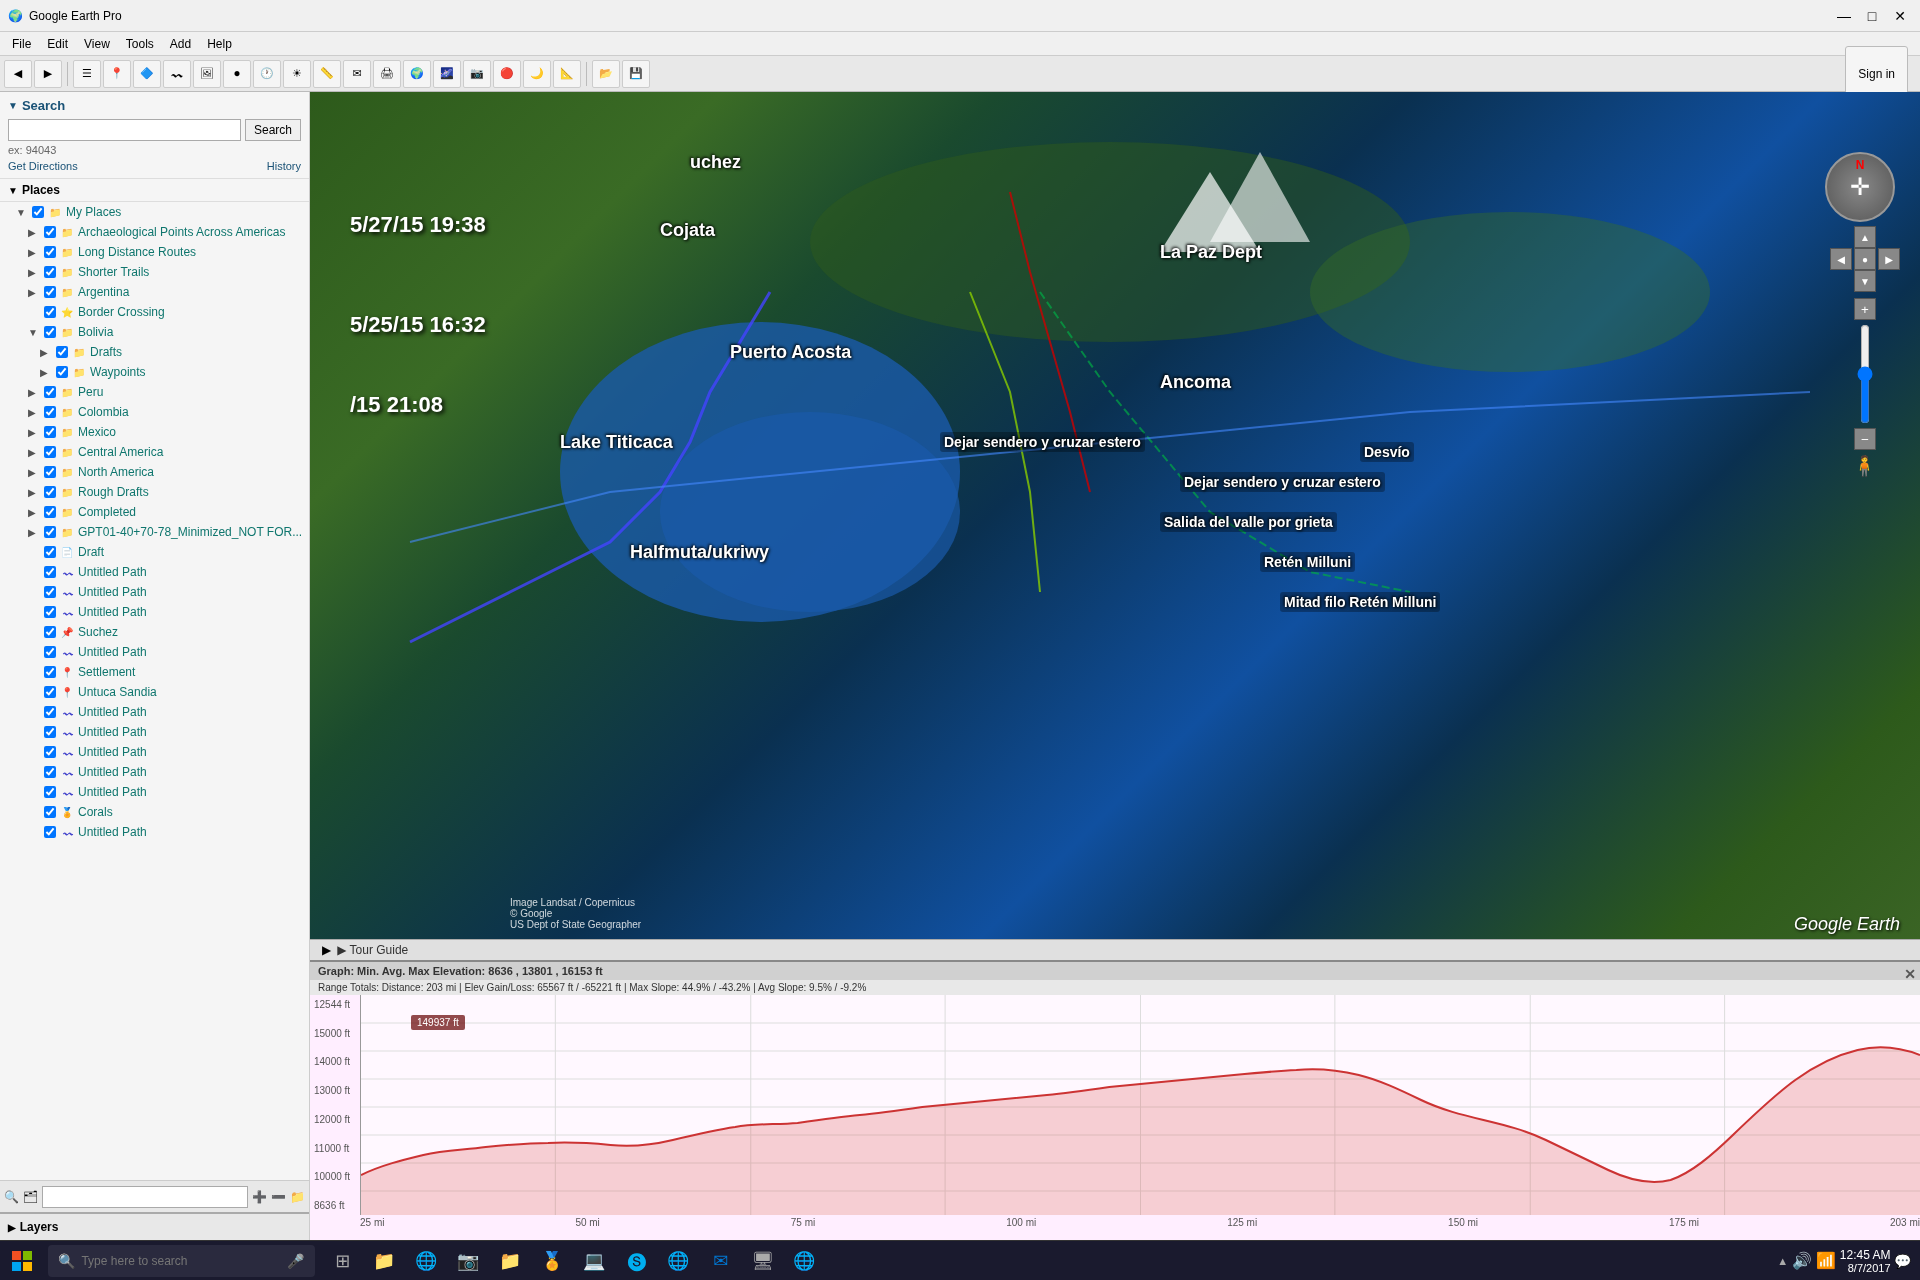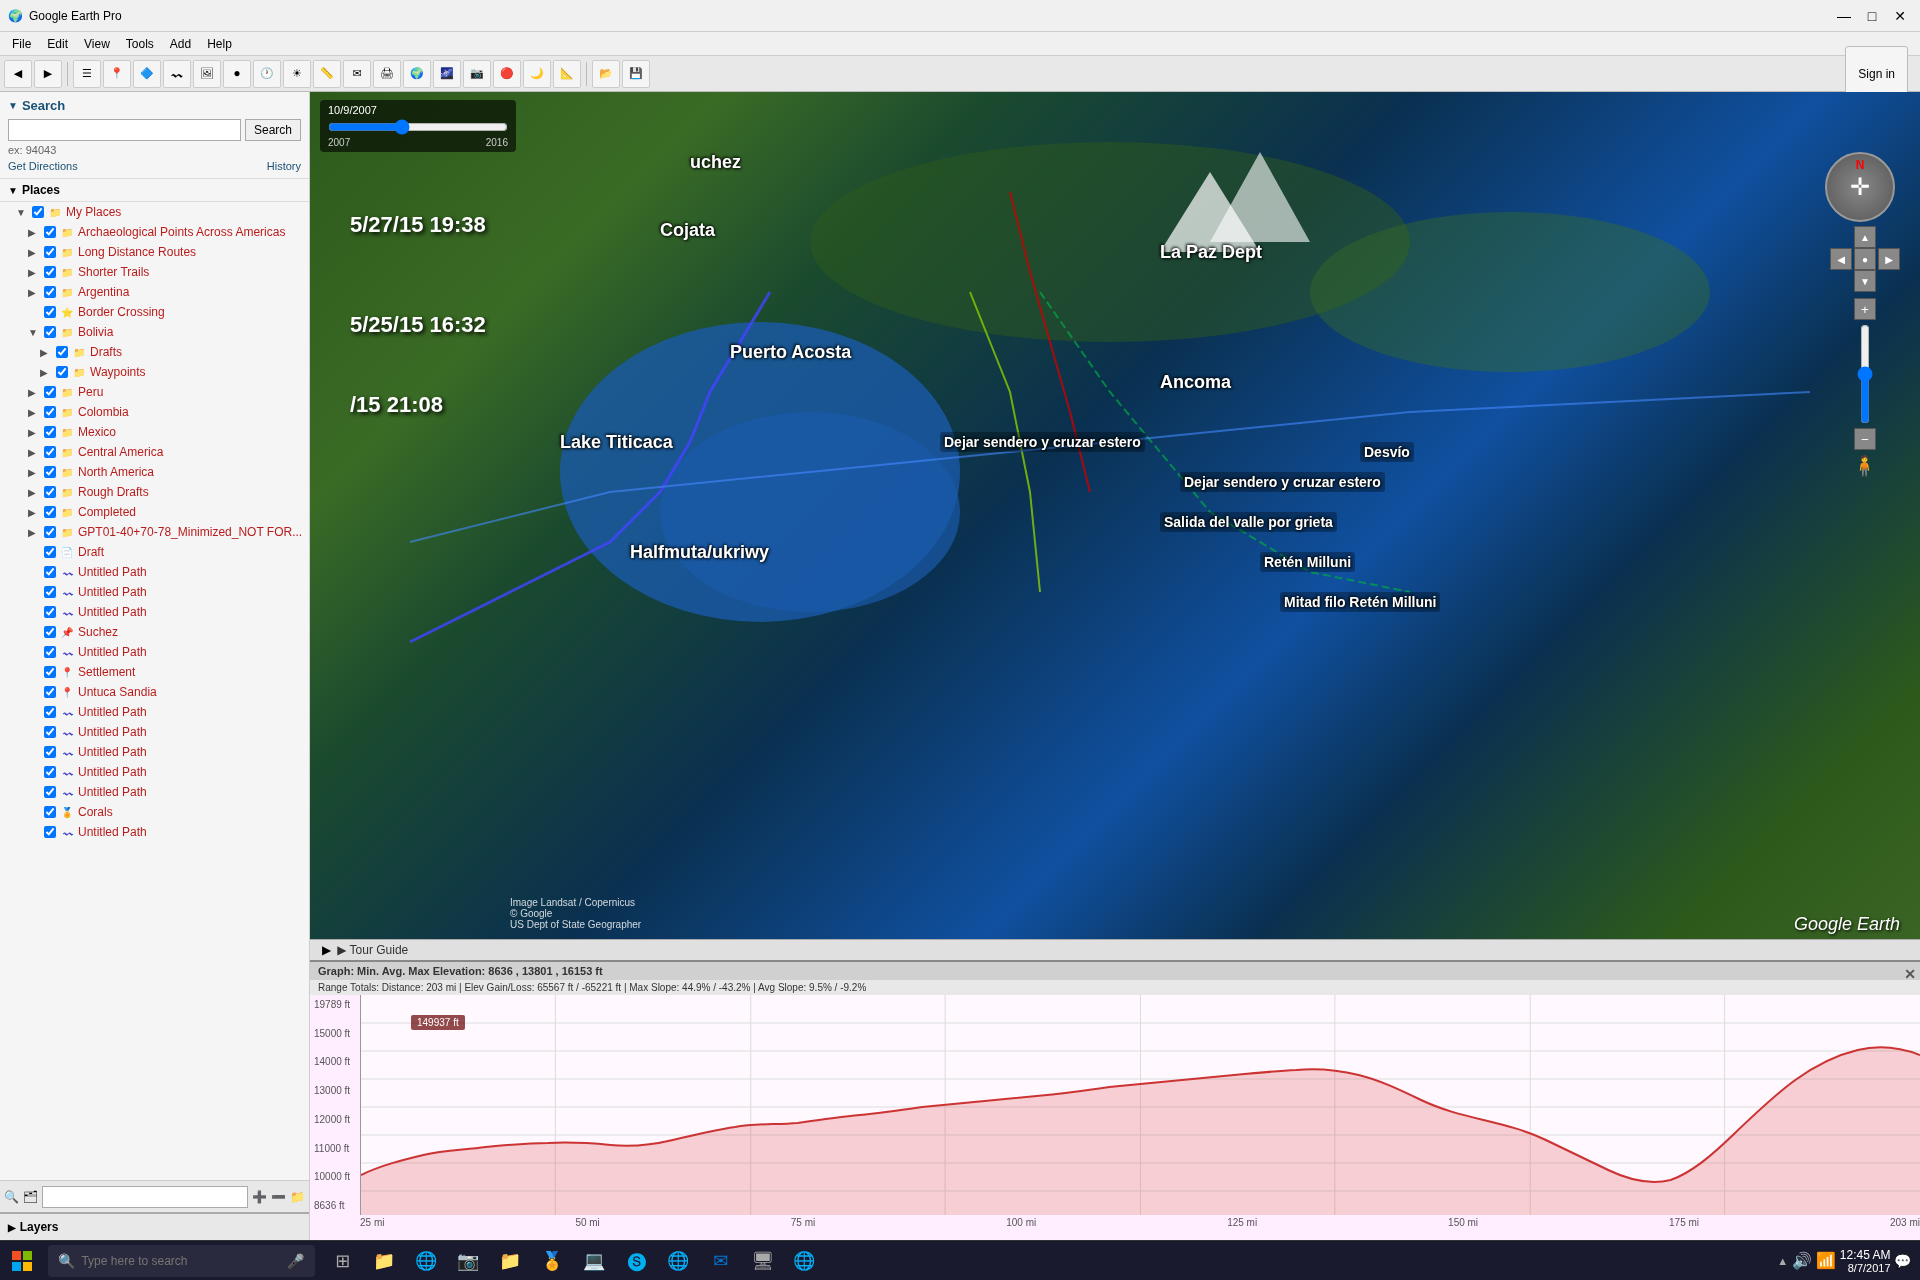--- a/index.html
+++ b/index.html
@@ -81,21 +81,21 @@
       padding: 4px 8px; font-weight: bold; font-size: 12px;
       background: #f5f5f5; border-bottom: 1px solid #ddd;
       cursor: pointer;
     }
     .tree-item {
       display: flex; align-items: center; gap: 2px;
       padding: 2px 4px 2px 8px; cursor: pointer; white-space: nowrap;
     }
     .tree-item input[type="checkbox"] { width: 12px; height: 12px; margin: 0 2px; }
     .tree-item .item-icon { width: 16px; height: 16px; display: flex; align-items: center; justify-content: center; font-size: 10px; }
-    .tree-item .item-label { font-size: 12px; color: #b91c1c; }
+    .tree-item .item-label { font-size: 12px; color: #0f766e; }
     .tree-arrow { width: 12px; font-size: 10px; color: #555; }
     .indent1 { padding-left: 16px; }
     .indent2 { padding-left: 28px; }
     .indent3 { padding-left: 40px; }
 
     
     .icon-folder { color: #f0c040; }
     .icon-pin-yellow { color: #e8c000; font-size: 14px; }
     .icon-route { color: #4444cc; }
 
@@ -615,28 +615,20 @@
 
         <polyline points="700,100 720,180 740,250 760,320 780,400" stroke="#cc0000" stroke-width="2" fill="none" opacity="0.8"></polyline>
 
         <polyline points="660,200 700,300 720,400 730,500" stroke="#88cc00" stroke-width="2" fill="none" opacity="0.8"></polyline>
 
         <polyline points="730,200 800,300 900,420 1000,480 1100,500" stroke="#00aa44" stroke-width="2" stroke-dasharray="8,4" fill="none" opacity="0.7"></polyline>
 
         <polyline points="100,450 300,400 500,380 700,360 900,340 1100,320 1300,310 1500,300" stroke="#4488ff" stroke-width="2" fill="none" opacity="0.6"></polyline>
       </svg>
 
-      <div id="time-slider">
-        <div style="font-size:11px;color:white;margin-bottom:3px;">10/9/2007</div>
-        <input type="range" min="0" max="100" value="40" style="width: 180px;">
-        <div style="display:flex;justify-content:space-between;font-size:10px;color:#ccc;">
-          <span>2007</span>
-          <span>2016</span>
-        </div>
-      </div>
 
       <div id="map-datetime">5/27/15 19:38</div>
       <div id="map-datetime2">5/25/15 16:32</div>
       <div id="map-datetime3">/15 21:08</div>
 
       <div class="map-label" style="top:60px;left:380px;">uchez</div>
       <div class="map-label" style="top:128px;left:350px;">Cojata</div>
       <div class="map-label" style="top:250px;left:420px;">Puerto Acosta</div>
       <div class="map-label" style="top:150px;left:850px;">La Paz Dept</div>
       <div class="map-label" style="top:340px;left:250px;">Lake Titicaca</div>
@@ -697,21 +689,21 @@
       <div id="elevation-chart">
         <div id="elevation-header">
           <span>Graph: Min. Avg. Max   Elevation: 8636 , 13801 , 16153 ft</span>
           <span id="chart-close" style="margin-left:auto;cursor:pointer;">✕</span>
         </div>
         <div id="elevation-range">Range Totals: Distance: 203 mi | Elev Gain/Loss: 65567 ft / -65221 ft | Max Slope: 44.9% / -43.2% | Avg Slope: 9.5% / -9.2%</div>
 
         <div style="display:flex;position:relative;height:220px;">
 
           <div id="y-axis">
-            <span>19789 ft</span>
+            <span>12544 ft</span>
             <span>15000 ft</span>
             <span>14000 ft</span>
             <span>13000 ft</span>
             <span>12000 ft</span>
             <span>11000 ft</span>
             <span>10000 ft</span>
             <span>8636 ft</span>
           </div>
 
           <div id="chart-area" style="position:relative;flex:1;background:#fff8ff;border-left:1px solid #999;">

